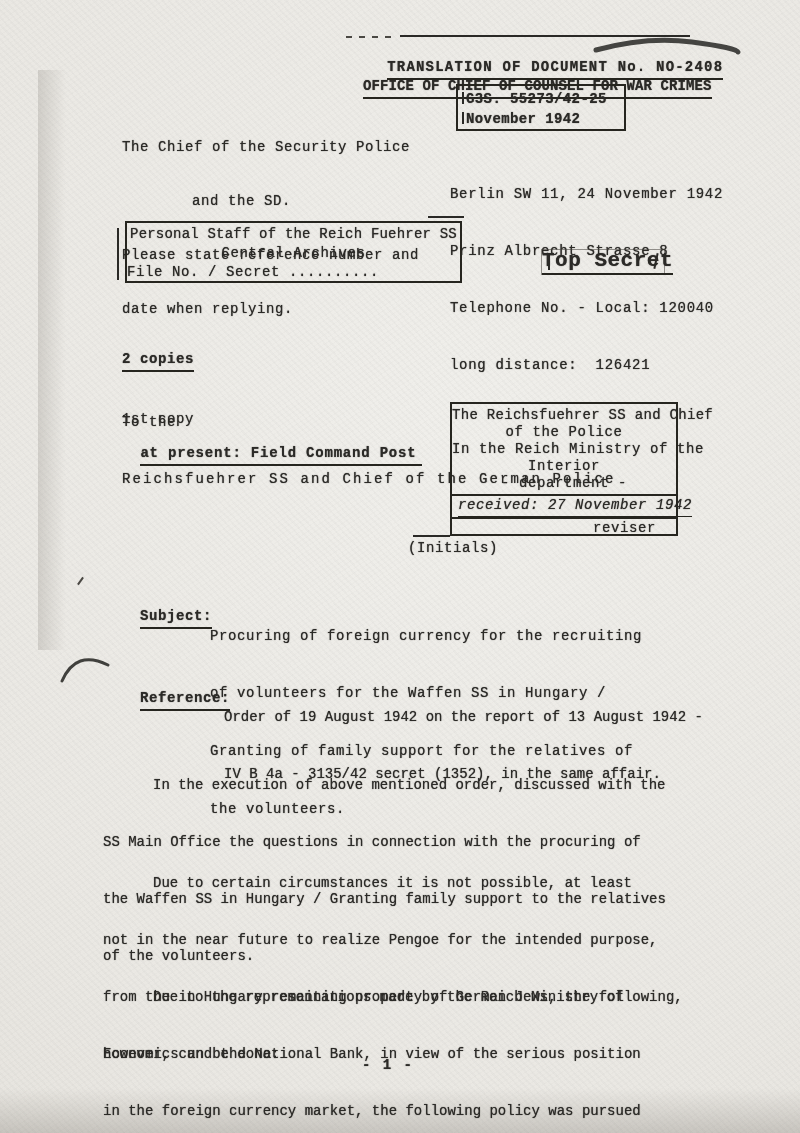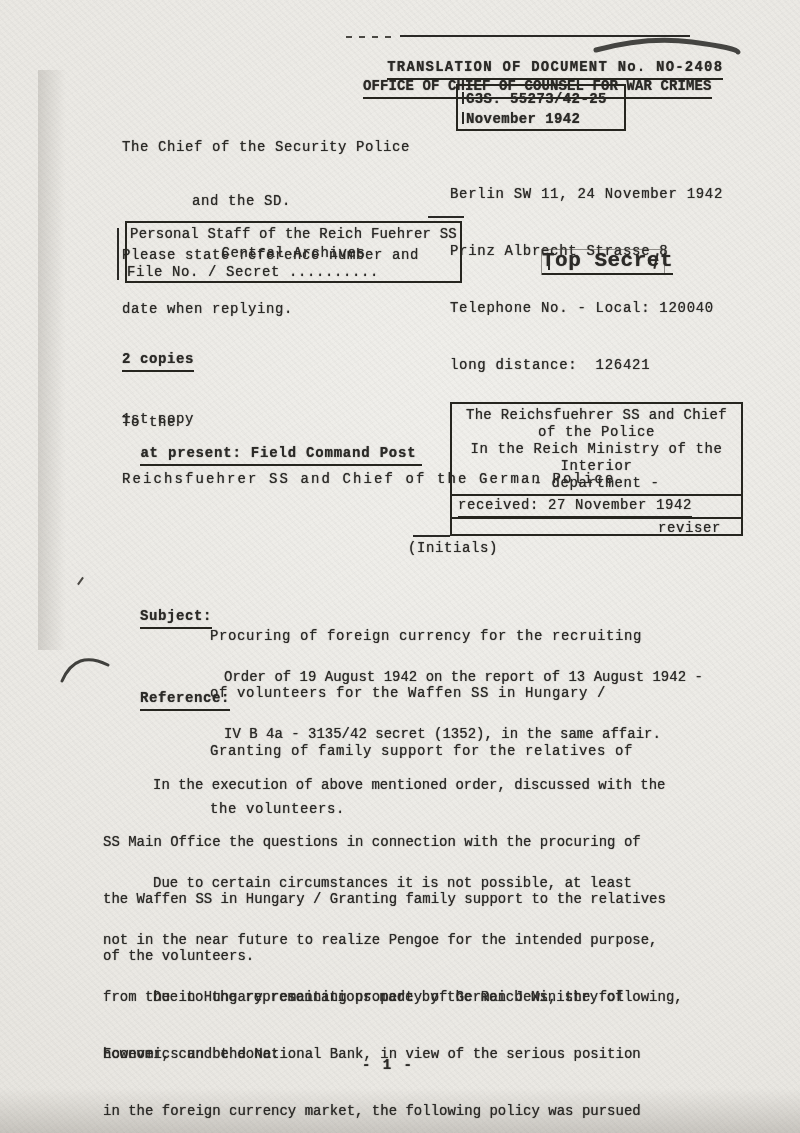--- a/index.html
+++ b/index.html
@@ -91,29 +91,29 @@
 </div>
 
 <div class="t" style="left:122px;top:375px;line-height:19px;">
   <span class="line">To the</span>
   <span class="line" style="letter-spacing:2.1px;">Reichsfuehrer SS and Chief of the German Police</span>
 </div>
 <div class="t b" style="left:122px;top:425px;letter-spacing:.8px;">
   <span class="u" style="padding-right:6px;">at present: Field Command Post</span>
 </div>
 
-<div class="box" style="left:450px;top:402px;width:293px;height:134px;">
+<div class="box" style="left:450px;top:402px;width:228px;height:134px;">
   <div class="ctr" style="padding:3px 0 2px 0;border-bottom:2px solid #26251f;">
     <span class="t line" style="position:static;line-height:17px;letter-spacing:.3px;">The Reichsfuehrer SS and Chief</span>
     <span class="t line" style="position:static;line-height:17px;">of the Police</span>
     <span class="t line" style="position:static;line-height:17px;">In the Reich Ministry of the</span>
     <span class="t line" style="position:static;line-height:17px;">Interior</span>
     <span class="t line" style="position:static;line-height:17px;">- department -</span>
   </div>
-  <div style="padding:0 8px 0 6px;border-bottom:2px solid #26251f;height:21px;">
+  <div style="padding:0 8px 0 6px;border-bottom:2px solid #26251f;height:21px;font-style:italic;">
     <span class="t" style="position:static;line-height:19px;"><span class="u" style="border-bottom-width:1.5px;">received: 27 November 1942</span></span>
   </div>
   <div style="text-align:right;padding-right:20px;height:21px;">
     <span class="t" style="position:static;line-height:19px;">reviser</span>
   </div>
 </div>
 <div class="rule" style="left:413px;top:535px;width:37px;height:2px;"></div>
 <div class="t" style="left:408px;top:539px;">(Initials)</div>
 
 <div class="t b" style="left:122px;top:588px;">
@@ -122,21 +122,21 @@
 <div class="t" style="left:210px;top:588px;line-height:19.3px;letter-spacing:.6px;">
   <span class="line">Procuring of foreign currency for the recruiting</span>
   <span class="line">of volunteers for the Waffen SS in Hungary /</span>
   <span class="line">Granting of family support for the relatives of</span>
   <span class="line">the volunteers.</span>
 </div>
 
 <div class="t b" style="left:122px;top:670px;">
   <span class="u">Reference:</span>
 </div>
-<div class="t" style="left:224px;top:630px;line-height:19px;letter-spacing:0;">
+<div class="t" style="left:224px;top:670px;line-height:19px;letter-spacing:0;">
   <span class="line">Order of 19 August 1942 on the report of 13 August 1942 -</span>
   <span class="line">IV B 4a - 3135/42 secret (1352), in the same affair.</span>
 </div>
 
 <div class="t" style="left:103px;top:738px;line-height:19px;letter-spacing:0;">
   <span class="line" style="padding-left:50px;">In the execution of above mentioned order, discussed with the</span>
   <span class="line">SS Main Office the questions in connection with the procuring of</span>
   <span class="line">the Waffen SS in Hungary / Granting family support to the relatives</span>
   <span class="line">of the volunteers.</span>
 </div>

